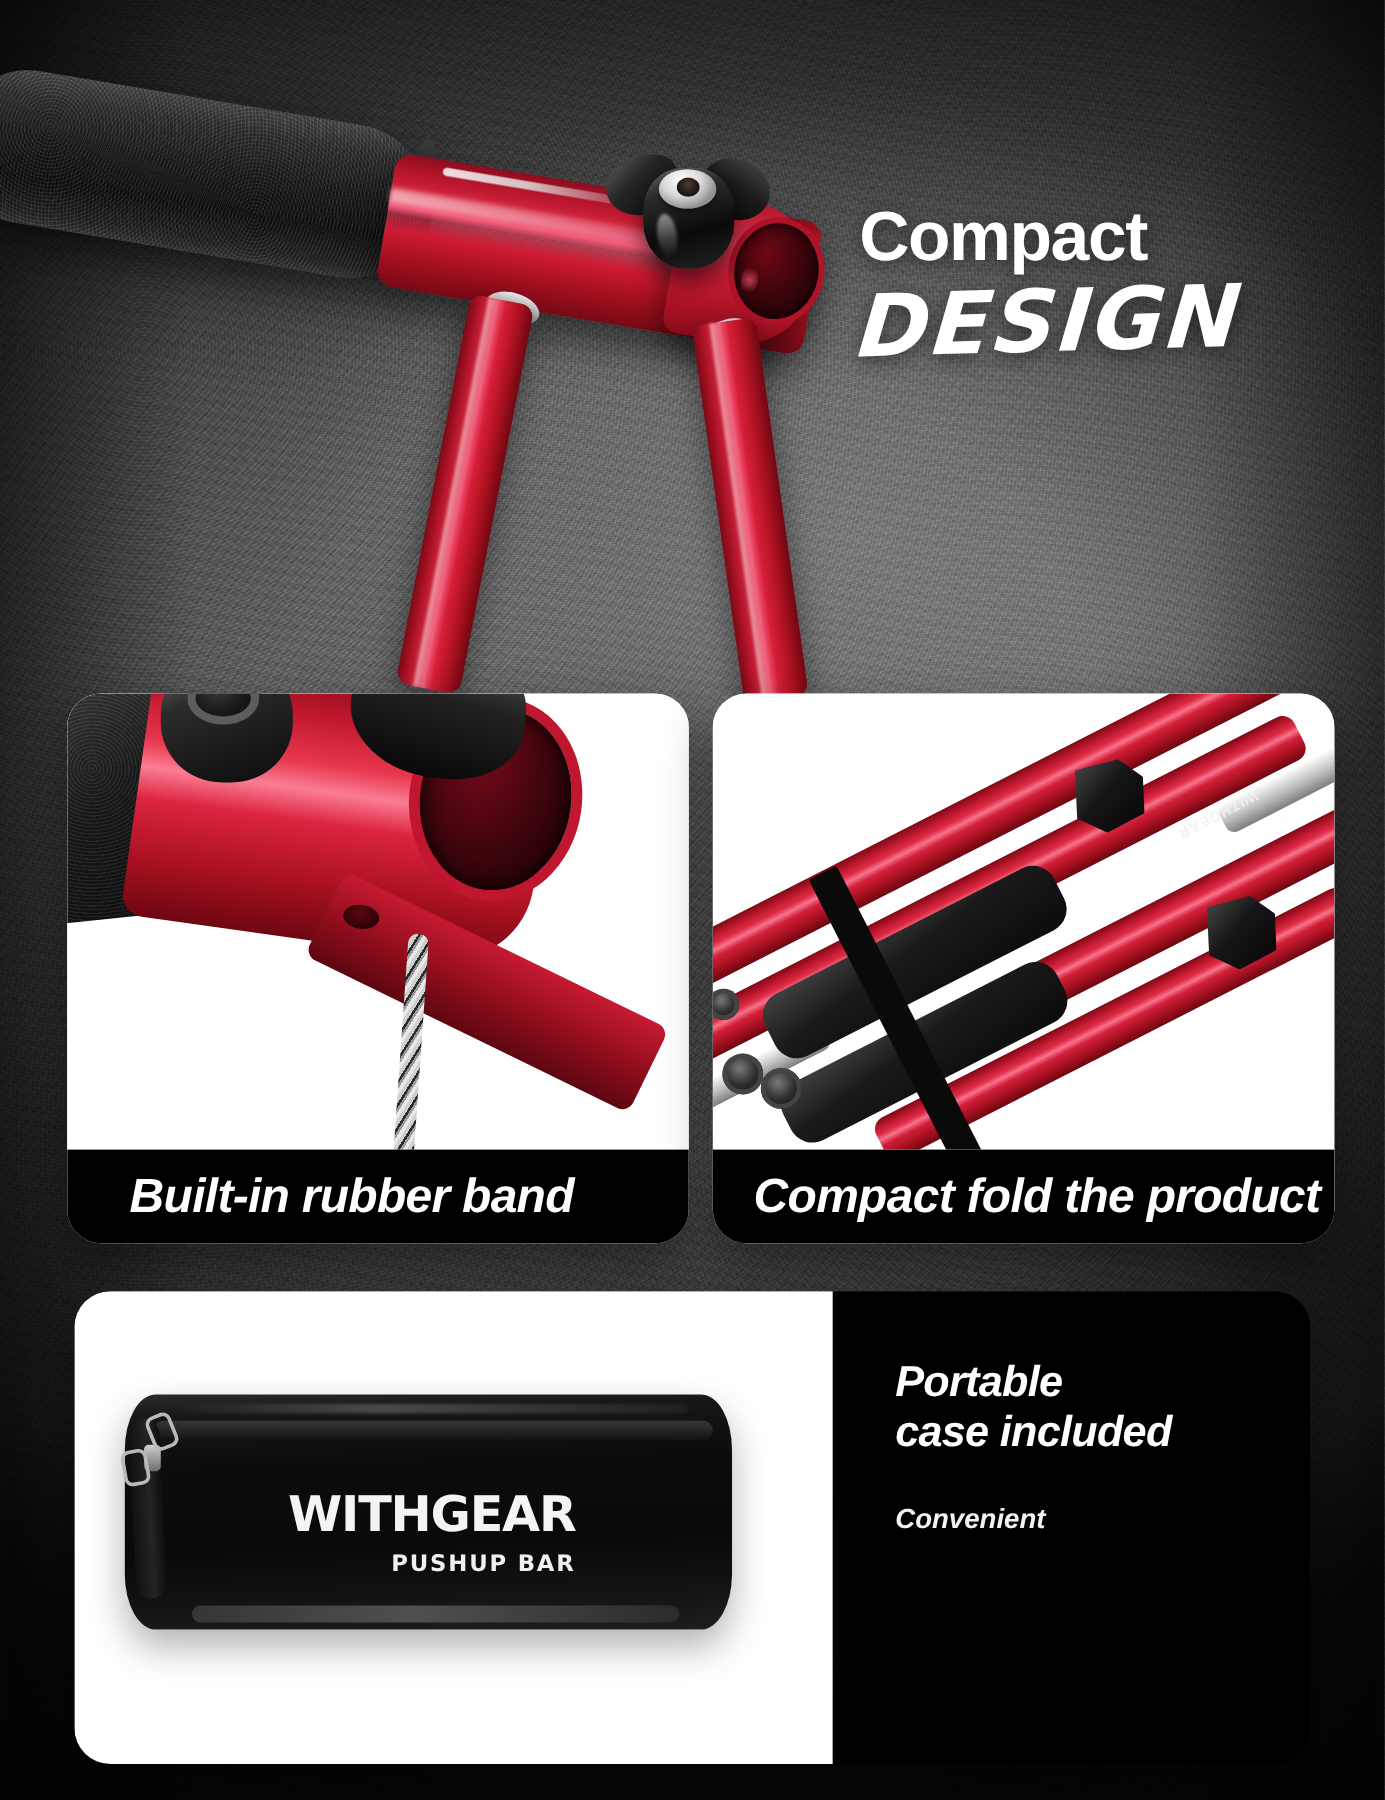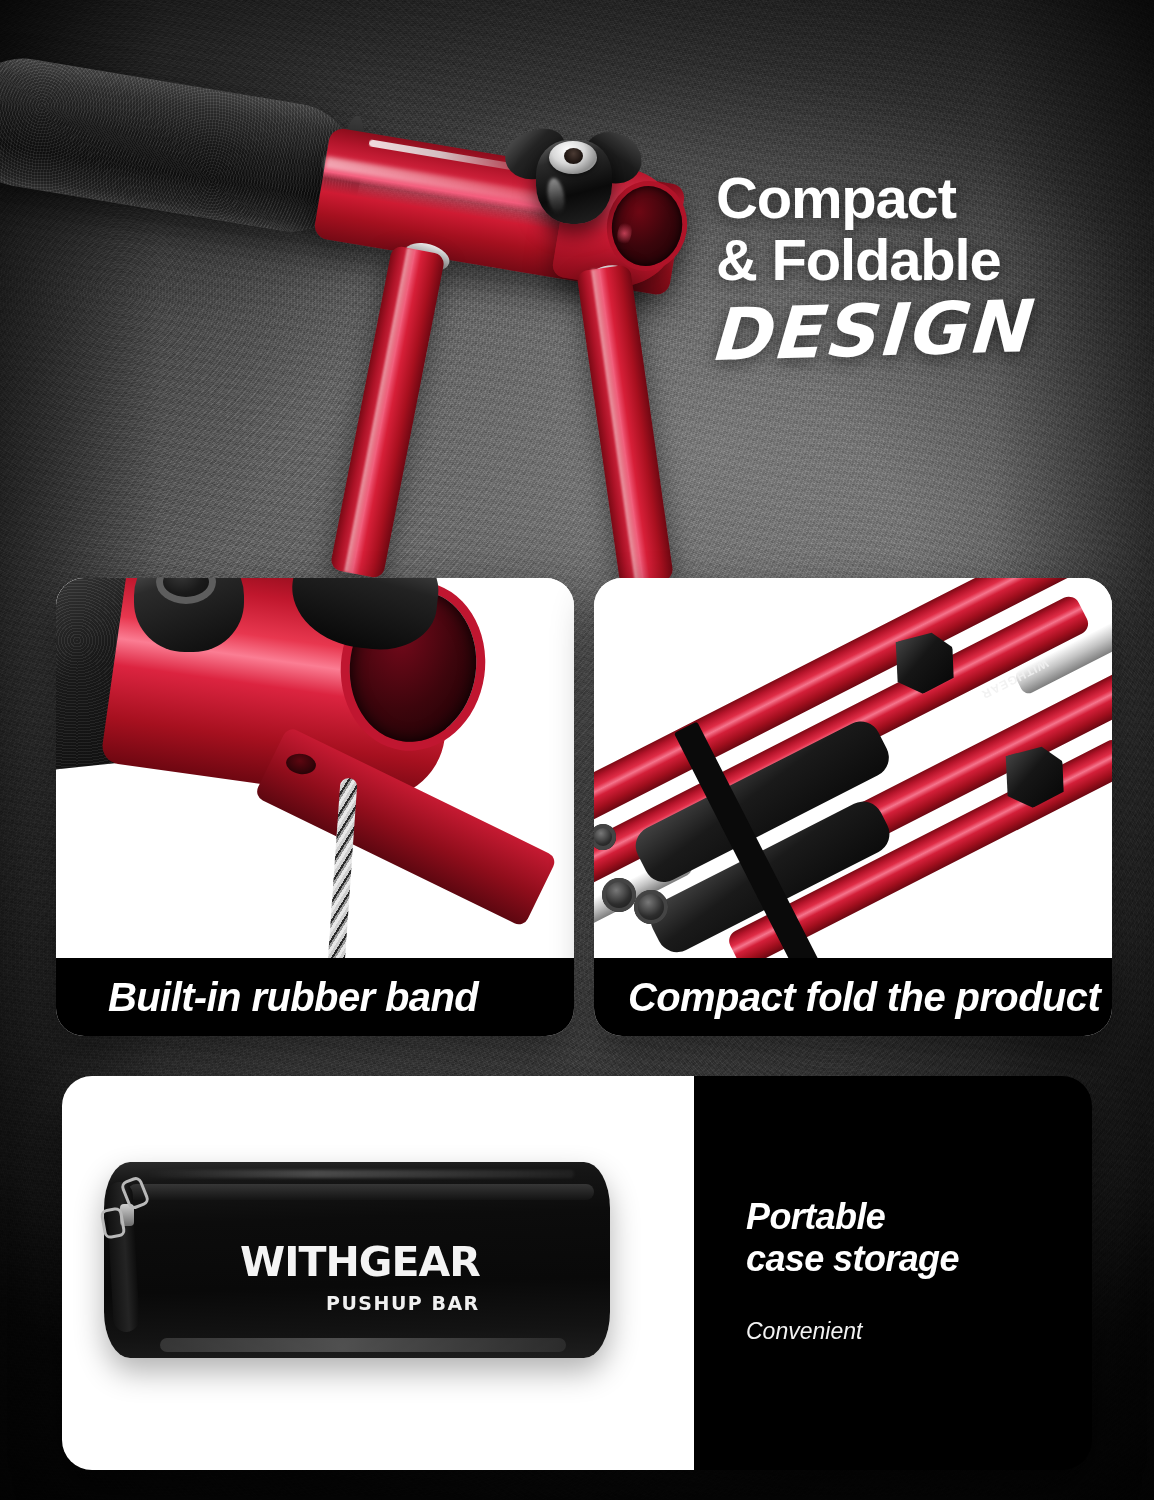--- a/index.html
+++ b/index.html
@@ -302,29 +302,29 @@
 
   
   .bottom{
     position:absolute;left:62px;top:1076px;width:1030px;height:394px;
     border-radius:30px;overflow:hidden;display:flex;
     box-shadow:0 20px 46px rgba(0,0,0,.5);
   }
   .bottom-photo{position:relative;width:632px;height:100%;background:#fff;overflow:hidden;}
   .bottom-text{
     position:relative;flex:1;background:#000;box-sizing:border-box;
-    padding:120px 0 0 52px;
+    padding:54px 0 0 52px;
   }
   .bottom-text .t1,.bottom-text .t2{
     color:#fff;font-size:36px;font-weight:700;font-style:italic;line-height:1.16;
     letter-spacing:-.6px;white-space:nowrap;
   }
   .bottom-text .sub{margin-top:36px;}
   .bottom-text .s1,.bottom-text .s2{
-    color:#f2f2f2;font-size:23px;font-style:italic;font-weight:400;line-height:1.38;
+    color:#f2f2f2;font-size:23px;font-style:italic;font-weight:700;line-height:1.38;
     white-space:nowrap;
   }
 
   
   .case{
     position:absolute;left:42px;top:86px;width:506px;height:196px;
     border-radius:26px/46px;
     background:linear-gradient(178deg,#2b2b2b 0%,#161616 10%,#0c0c0c 30%,#090909 62%,#131313 84%,#1e1e1e 100%);
     box-shadow:0 14px 30px rgba(0,0,0,.3);
   }
@@ -405,21 +405,20 @@
 
     <div class="leg leg-left">
       <div class="gloss"></div>
     </div>
     <div class="leg leg-right">
       <div class="gloss"></div>
     </div>
 
     <div class="headline">
       <div class="l1">Compact</div>
-      <div class="l2">&amp; Foldable</div>
       <div class="script">DESIGN</div>
     </div>
   </div>
 
   <div class="panel panel-left">
     <div class="photo">
       <div class="jfoam"></div>
       <div class="jtube"></div>
       <div class="jleg"></div>
       <div class="jsocket"></div>
@@ -472,20 +471,20 @@
         <div class="zip-pull zp-2"></div>
         <div class="case-logo">
           <div class="wg">WITHGEAR</div>
           <div class="pb">PUSHUP BAR</div>
         </div>
       </div>
     </div>
 
     <div class="bottom-text">
       <div class="t1">Portable</div>
-      <div class="t2">case storage</div>
+      <div class="t2">case included</div>
       <div class="sub">
         <div class="s1">Convenient</div>
       </div>
     </div>
   </div>
 
 </div>
 
 </body></html>

